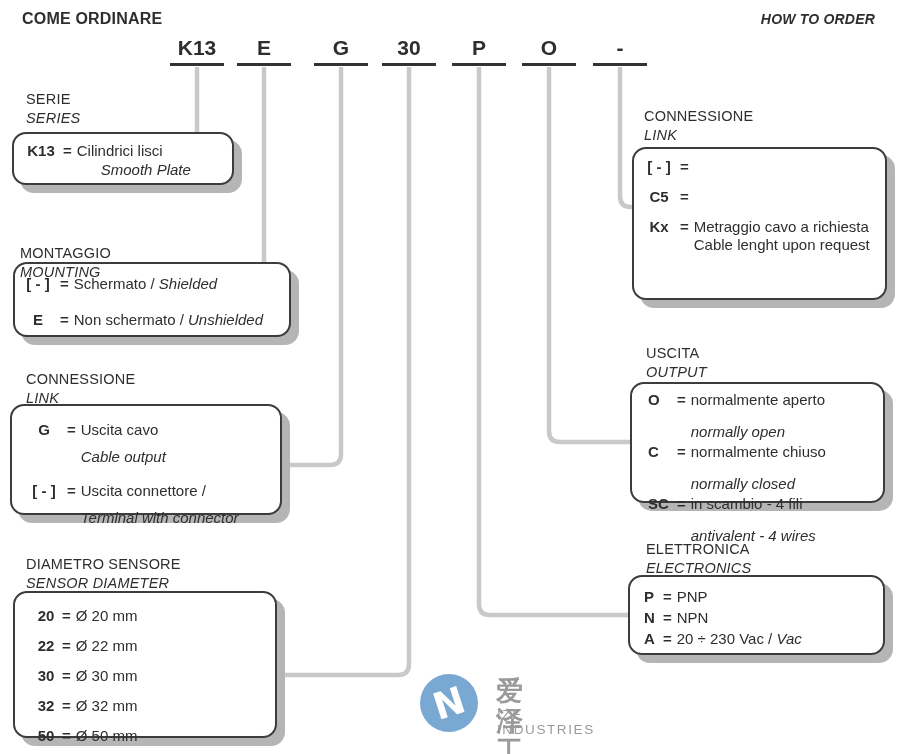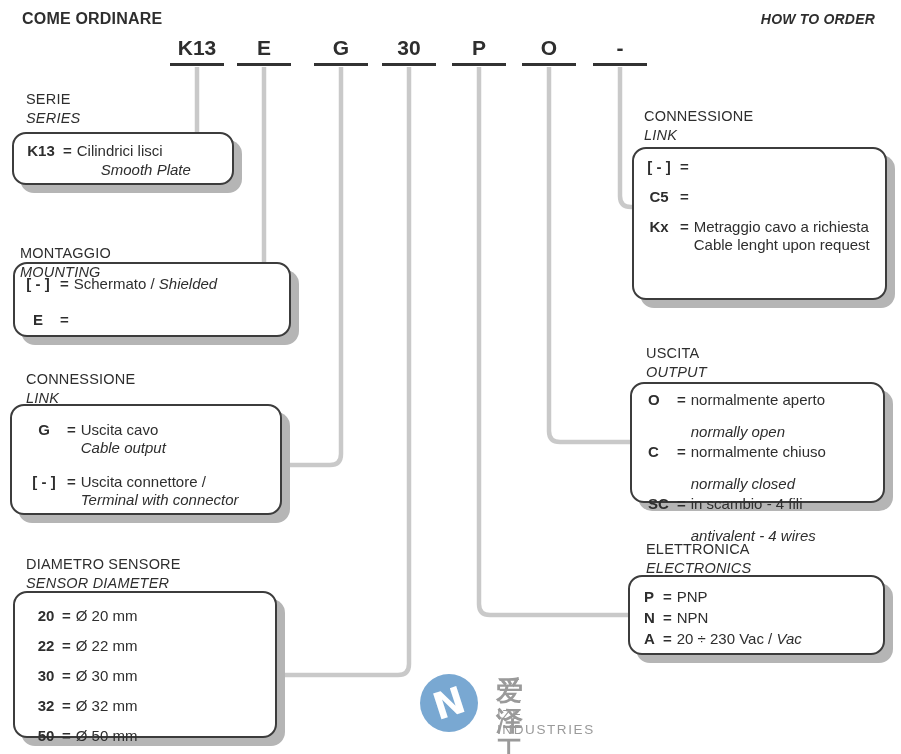--- a/index.html
+++ b/index.html
@@ -37,21 +37,21 @@
   .b-ele .code{width:16px;text-align:left;}
 
   .b-serie{left:12px;top:132px;width:222px;height:53px;padding:8px 0 0 8px;}
   .b-serie .sub{margin-top:2px;margin-left:24px;}
 
   .b-mont{left:13px;top:262px;width:278px;height:75px;padding:11px 0 0 4px;}
   .b-mont .row + .row{margin-top:19px;}
 
   .b-conn1{left:10px;top:404px;width:272px;height:111px;padding:15px 0 0 12px;}
   .b-conn1 .row + .row{margin-top:17px;}
-  .b-conn1 .sub{margin-top:1px;}
+  .b-conn1 .sub{margin-top:10px;}
 
   .b-diam{left:13px;top:591px;width:264px;height:147px;padding:7px 0 0 18px;}
   .b-diam .row{height:30px;align-items:center;}
 
   .b-conn2{left:632px;top:147px;width:255px;height:153px;padding:9px 0 0 7px;}
   .b-conn2 .row + .row{margin-top:13px;}
   .b-conn2 .sub{margin-top:1px;}
 
   .b-usc{left:630px;top:382px;width:255px;height:121px;padding:7px 0 0 12px;}
   .b-usc .row + .row{margin-top:2px;}
@@ -124,20 +124,21 @@
   </div>
   <div class="box b-mont">
     <div class="row">
       <span class="code">[ - ]</span>
       <span class="eq">=</span>
       <div class="txt"><span>Schermato / </span><span class="it">Shielded</span></div>
     </div>
     <div class="row">
       <span class="code">E</span>
       <span class="eq">=</span>
+      <div class="txt"><span>Non schermato / </span><span class="it">Unshielded</span></div>
     </div>
   </div>
 
   <div class="lbl" style="left:26px;top:370px;">
     <div>CONNESSIONE</div>
     <div class="en">LINK</div>
   </div>
   <div class="box b-conn1">
     <div class="row">
       <span class="code">G</span>

